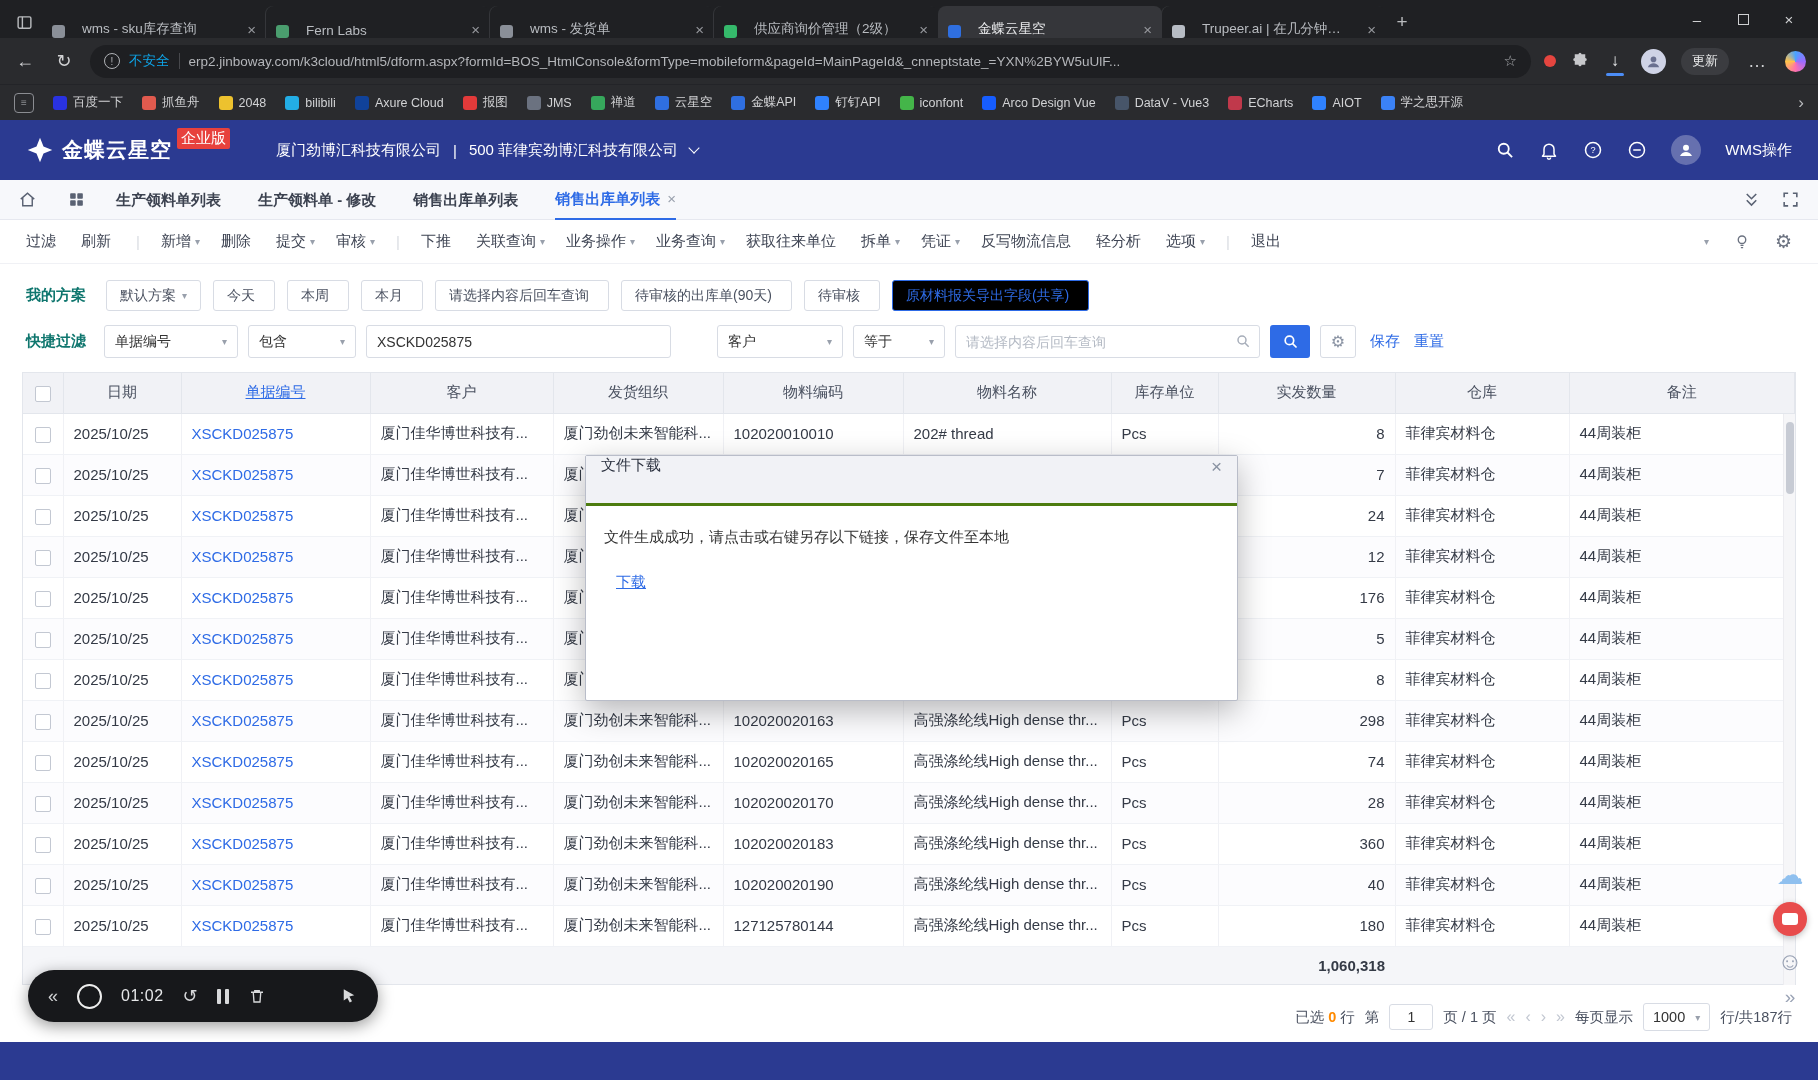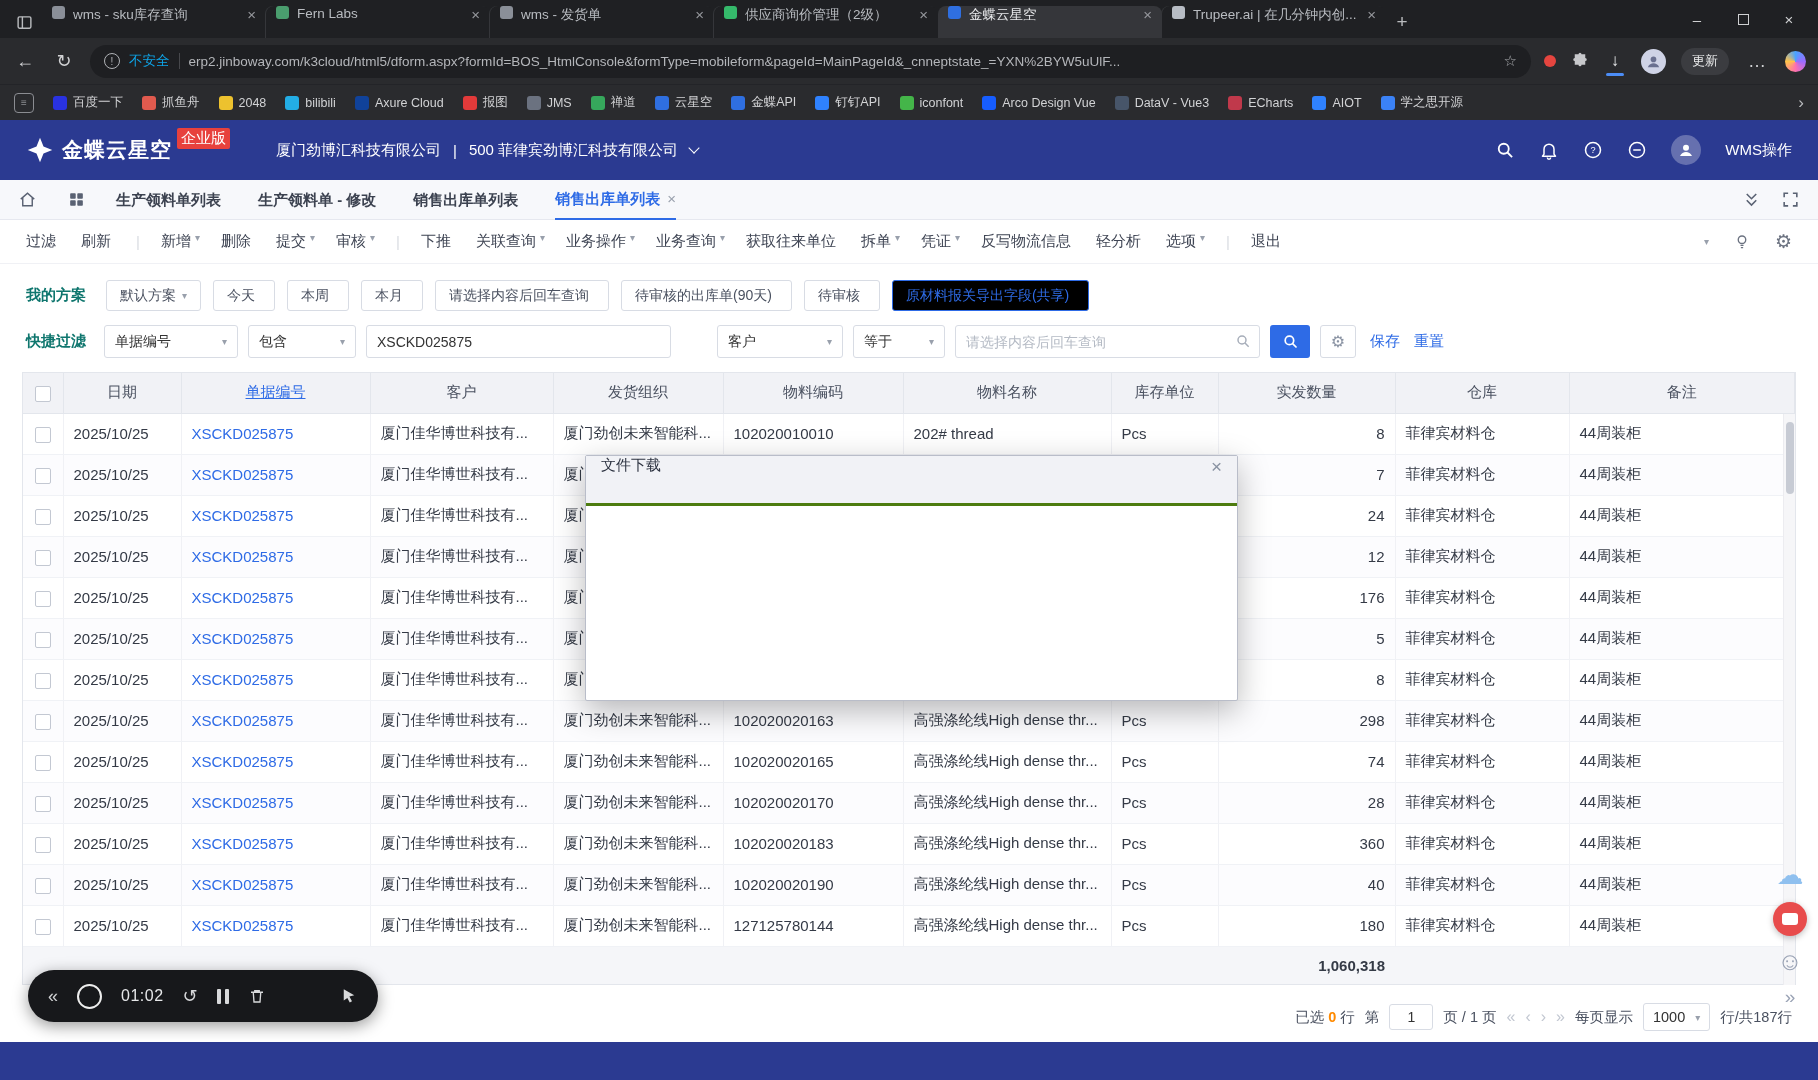--- a/index.html
+++ b/index.html
@@ -3,21 +3,21 @@
 <meta charset="utf-8">
 <style>
   *{margin:0;padding:0;box-sizing:border-box;font-family:"Liberation Sans","DejaVu Sans",sans-serif}
   body{background:#000}
   .screen{position:relative;width:1818px;height:1080px;background:#fff;overflow:hidden}
   svg{display:block}
 
   
   .tabbar{height:38px;background:#1f2023;display:flex;align-items:flex-end;padding:0 6px;color:#cfd0d2}
   .tab-list-btn{width:36px;height:32px;display:flex;align-items:center;justify-content:center;color:#b9bbbe}
-  .btab{width:224px;height:32px;display:flex;align-items:flex-start;gap:8px;padding:0 10px;border-radius:8px 8px 0 0;font-size:13.5px;color:#b9bcc1;position:relative}
+  .btab{width:224px;height:32px;display:flex;align-items:flex-end;gap:17px;padding:0 10px;border-radius:8px 8px 0 0;font-size:13.5px;color:#b9bcc1;position:relative}
   .btab+.btab{box-shadow:-1px 0 0 #35363a}
   .btab.active{background:#35363a;color:#e9eaec;box-shadow:none}
   .favicon{width:13px;height:13px;border-radius:3px;flex:none}
   .btab-title{flex:1;overflow:hidden;white-space:nowrap;text-overflow:ellipsis}
   .btab-close{font-size:15px;color:#95979c;flex:none}
   .newtab{width:32px;height:32px;font-size:19px;display:flex;align-items:center;justify-content:center;color:#b9bbbe}
   .win-controls{margin-left:auto;display:flex;height:38px;align-items:stretch}
   .win-controls>span{width:46px;display:flex;align-items:center;justify-content:center;font-size:15px;color:#cfd0d2}
   .win-max i{display:block;width:11px;height:11px;border:1.3px solid #cfd0d2}
 
@@ -60,21 +60,21 @@
   
   .apptabs{height:40px;background:#f7f8fb;display:flex;align-items:center;padding:0 18px;gap:30px;border-bottom:1px solid #e6e8ef;color:#3c4250;font-size:15px}
   .apptabs .sicon{width:19px;height:19px;color:#5a6273}
   .apptab{display:flex;align-items:center;gap:7px;height:40px;line-height:40px;font-weight:bold;white-space:nowrap}
   .apptab.active{color:#2e6be6;border-bottom:2px solid #2e6be6}
   .apptab-close{color:#9aa1ad;font-weight:normal;font-size:15px}
   .apptabs-right{margin-left:auto;display:flex;gap:20px;color:#6b7280;align-items:center}
 
   
   .toolbar{height:44px;background:#fff;display:flex;align-items:center;padding:0 26px;gap:21px;font-size:15px;color:#3f4554;border-bottom:1px solid #f0f1f5}
-  .tb-item{display:flex;align-items:flex-start;gap:4px;white-space:nowrap}
+  .tb-item{display:flex;align-items:center;gap:4px;white-space:nowrap}
   .caret{font-size:10px;color:#99a0ac}
   .tb-div{color:#d9dce2}
   .tb-right{margin-left:auto;display:flex;gap:24px;align-items:center;color:#6b7280}
   .tb-right .sicon{width:18px;height:18px}
   .gear-glyph{font-size:19px;color:#6b7280}
 
   
   .scheme-row{display:flex;align-items:center;gap:12px;margin:16px 26px 0;font-size:14px;height:31px}
   .row-label{font-size:15px;color:#0f766e;font-weight:bold;margin-right:8px;white-space:nowrap}
   .scheme-btn{height:31px;display:flex;align-items:center;gap:6px;padding:0 13px;background:#fff;border:1px solid #d8dce4;border-radius:3px;color:#4a5160;white-space:nowrap}
@@ -855,20 +855,24 @@
     <span>行/共187行</span>
   </div>
 
   <div class="appfooter"></div>
 
   <div class="modal">
     <div class="modal-head">
       <span>文件下载</span>
       <span class="modal-close">×</span>
     </div>
+    <div class="modal-body">
+      <div>文件生成成功，请点击或右键另存以下链接，保存文件至本地</div>
+      <span class="dl-link">下载</span>
+    </div>
   </div>
 
   <div class="recorder">
     <span class="rec-left">«</span>
     <span class="rec-btn"></span>
     <span class="rec-time">01:02</span>
     <span class="rec-glyph">↺</span>
     <span class="pause-ico">
         <i></i>
         <i></i>

